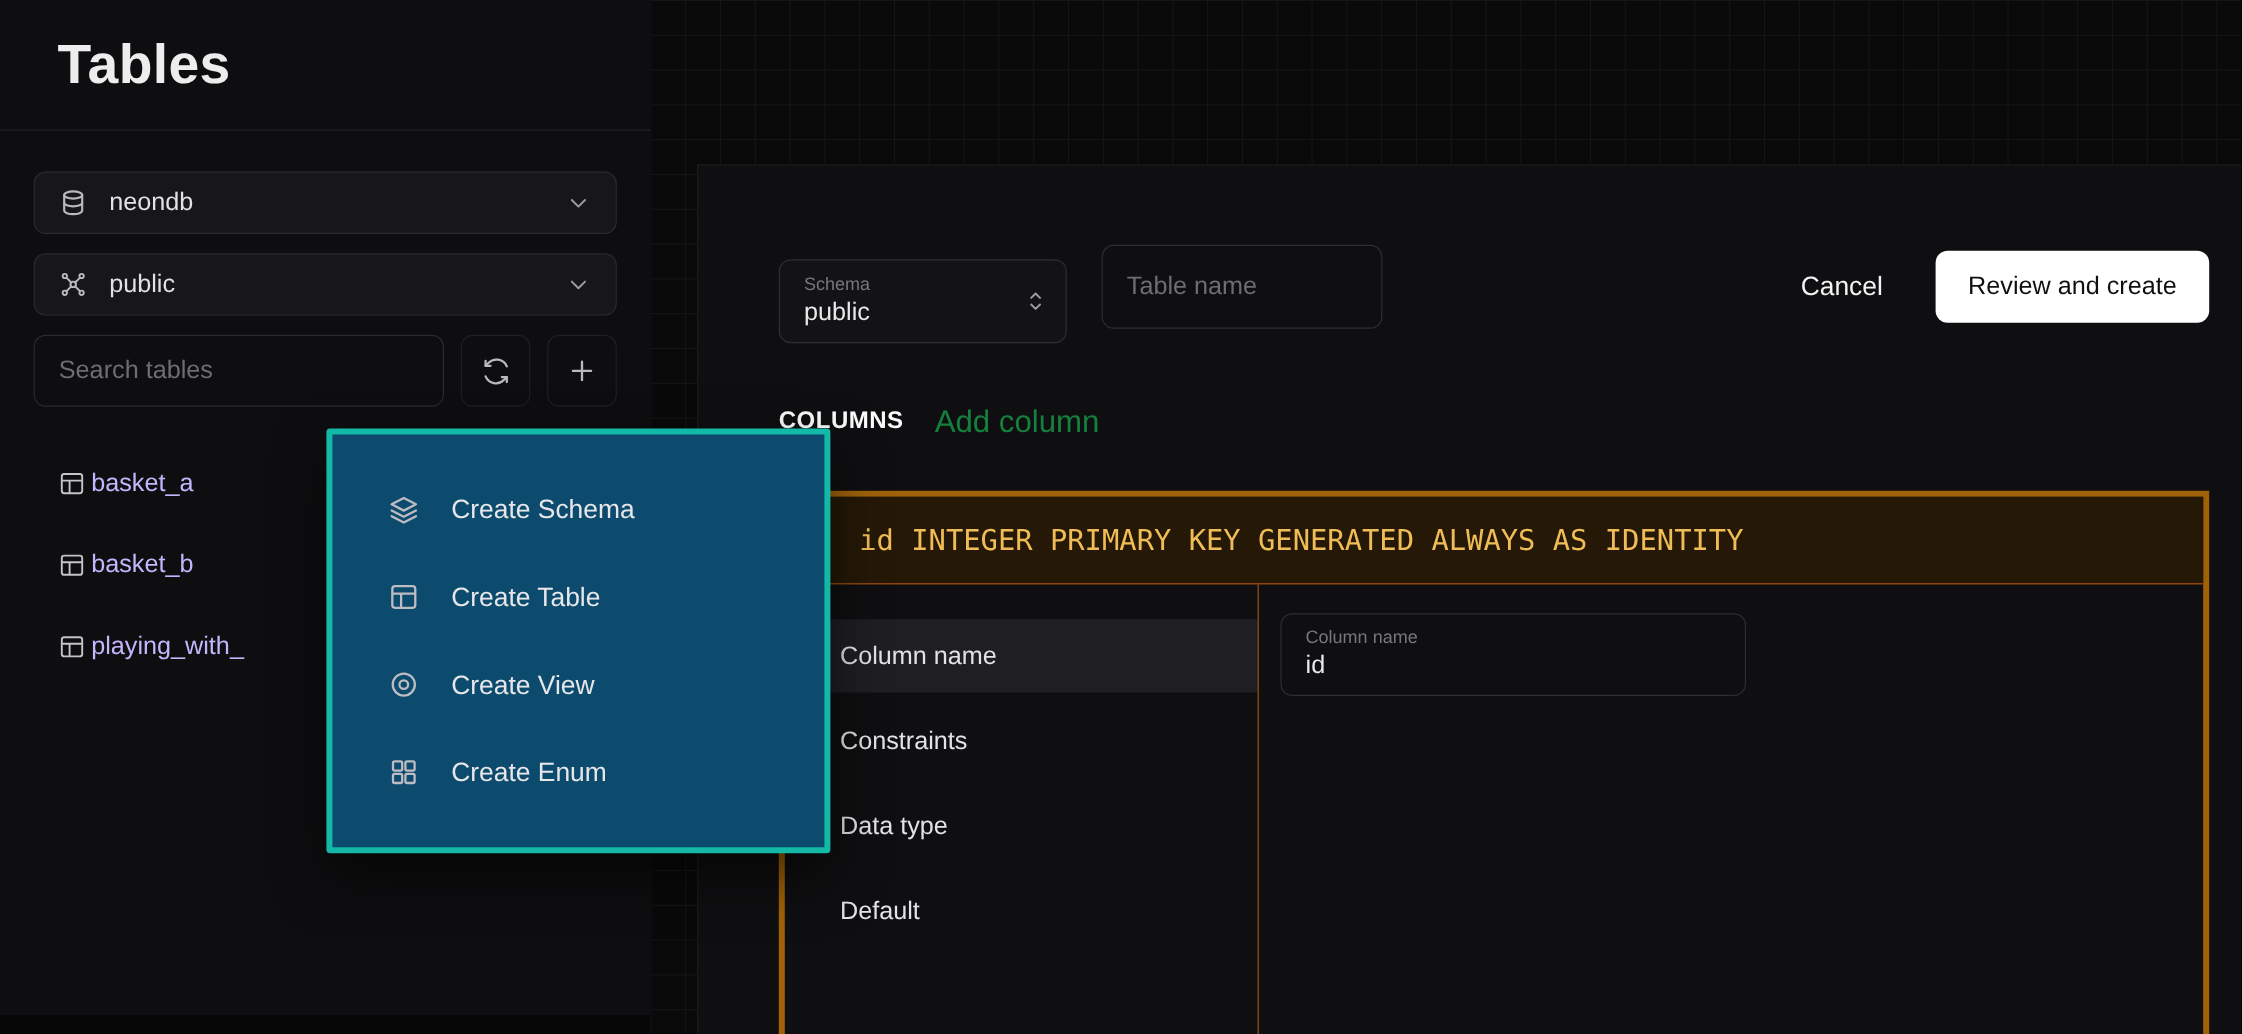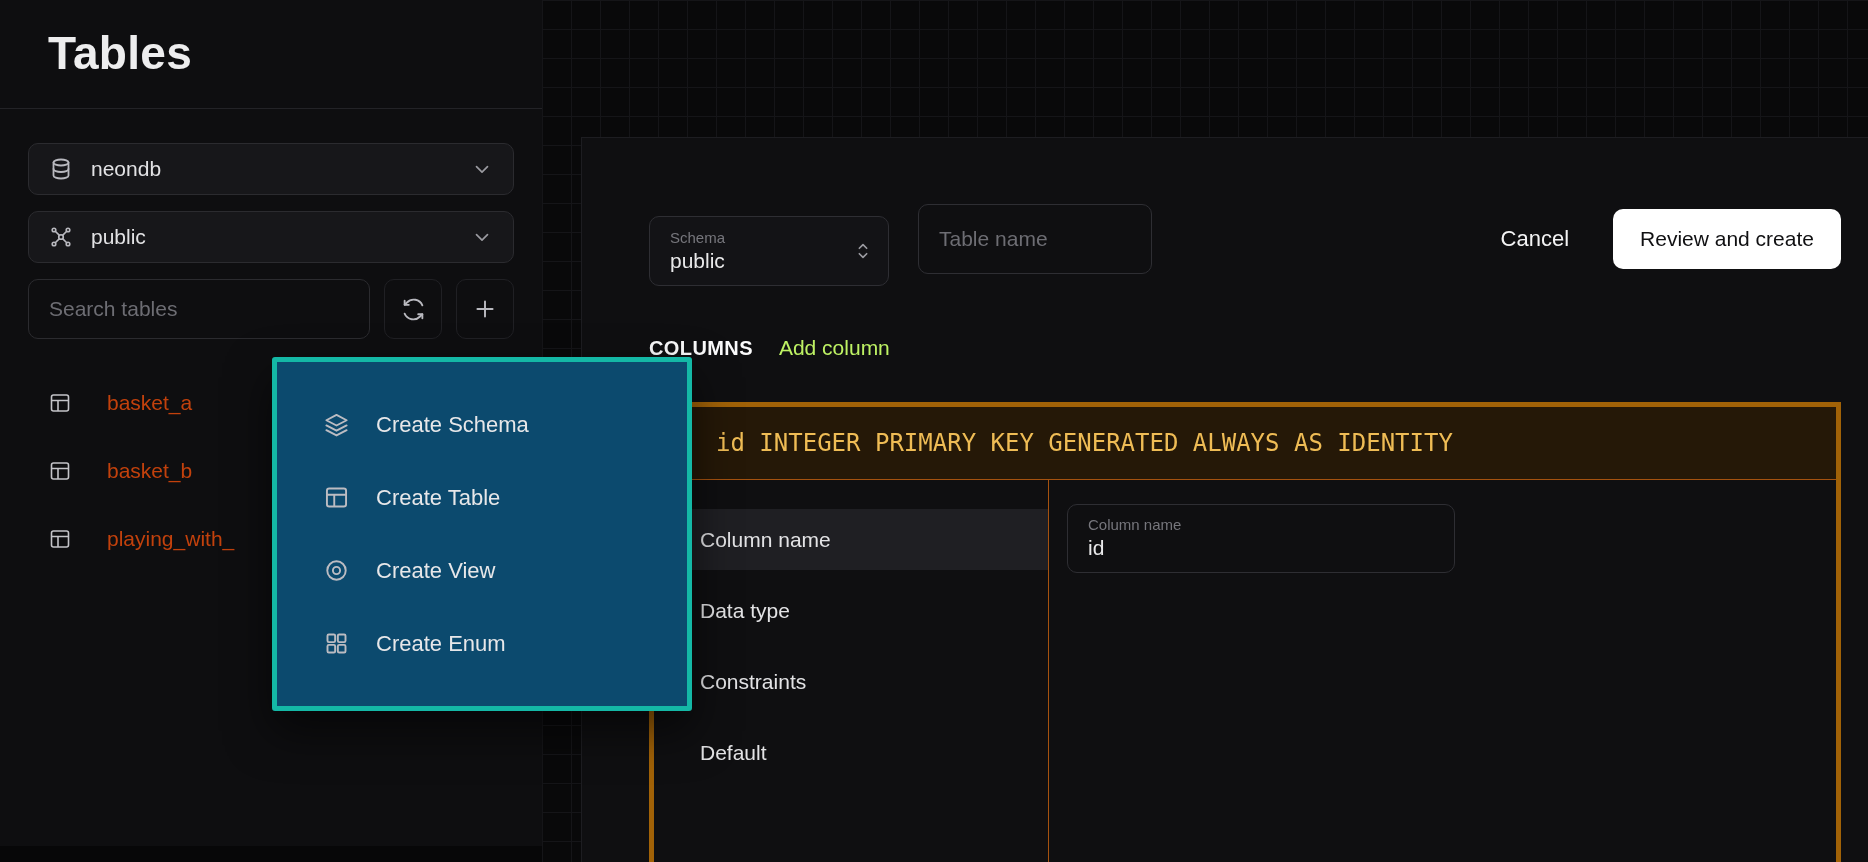--- a/index.html
+++ b/index.html
@@ -20,22 +20,22 @@
   .chev { color:#9b9ba1; }
 
   .search-row { display:flex; gap:14px; margin-top:6px; }
   .search-input { flex:1; height:60px; background:transparent; border:1px solid #2b2b2f; border-radius:10px;
     padding:0 20px; color:#e2e2e4; font-size:21px; outline:none; font-family:inherit; min-width:0; }
   .search-input::placeholder { color:#6d6d73; }
   .icon-btn { width:58px; height:60px; flex:0 0 58px; display:flex; align-items:center; justify-content:center;
     background:transparent; border:1px solid #202024; border-radius:10px; color:#bcbcc2; cursor:pointer; }
 
   .table-list { margin-top:30px; padding:0 28px; }
-  .table-item { display:flex; align-items:center; gap:35px; height:68px; padding:0 20px;
-    color:#c2410c; font-size:21px; border-radius:8px; cursor:pointer; }
+  .table-item { display:flex; align-items:center; gap:4px; height:68px; padding:0 20px;
+    color:#c4b5fd; font-size:21px; border-radius:8px; cursor:pointer; }
   .table-item .icon { color:#c4c4c8; }
 
   
   .canvas { position:absolute; left:542px; top:0; right:0; bottom:0;
     background-color:#09090a;
     background-image:linear-gradient(#151518 1px,transparent 1px),linear-gradient(90deg,#151518 1px,transparent 1px);
     background-size:29px 29px; }
 
   
   .panel { position:absolute; left:39px; top:137px; right:0; bottom:0; background:#0f0f11;
@@ -52,21 +52,21 @@
     outline:none; font-family:inherit; }
   .tablename-input::placeholder { color:#6d6d73; }
   .topbar-spacer { flex:1; }
   .cancel-btn { background:none; border:none; color:#f3f3f4; font-size:22px; margin-right:44px;
     cursor:pointer; font-family:inherit; padding:0; }
   .review-btn { height:60px; padding:0 27px; background:#ffffff; color:#101012; border:none;
     border-radius:10px; font-size:21px; font-weight:500; cursor:pointer; font-family:inherit; }
 
   .columns-row { display:flex; align-items:center; gap:26px; margin-top:50px;text-align:center; }
   .columns-label { font-size:20px; font-weight:700; color:#fbfbfc; letter-spacing:.4px; }
-  .add-column { font-size:21px; color:#bef264; font-weight:500; cursor:pointer; text-decoration:none; }
+  .add-column { font-size:26px; color:#15803d; font-weight:500; cursor:pointer; text-decoration:none; }
 
   .column-editor { margin-top:42px; border:5px solid #a16207; }
   .sql-header { height:73px; background:#251807; border-bottom:1px solid #a5520f;
     display:flex; align-items:center; padding:0 20px 0 62px;
     font-family:"DejaVu Sans Mono",monospace; font-size:24px; color:#efbc55; cursor:pointer; white-space:nowrap; overflow:hidden; }
   .editor-body { display:flex; height:395px; }
   .editor-left { width:394px; padding-top:29px; }
   .editor-row { height:61px; display:flex; align-items:center; padding-left:46px;
     font-size:21px; color:#e3e3e5; margin-bottom:10px; cursor:pointer; }
   .editor-row.selected { background:#1f1f23; }
@@ -212,22 +212,22 @@
         <a class="add-column">Add column</a>
       </div>
 
       <div class="column-editor">
         <div class="sql-header">
           <span>id INTEGER PRIMARY KEY GENERATED ALWAYS AS IDENTITY</span>
         </div>
         <div class="editor-body">
           <div class="editor-left">
             <div class="editor-row selected">Column name</div>
+            <div class="editor-row">Constraints</div>
             <div class="editor-row">Data type</div>
-            <div class="editor-row">Constraints</div>
             <div class="editor-row">Default</div>
           </div>
           <div class="editor-right">
             <div class="field-box">
               <div class="small-label">Column name</div>
               <input class="field-input" type="text" value="id" style="">
             </div>
           </div>
         </div>
       </div>

